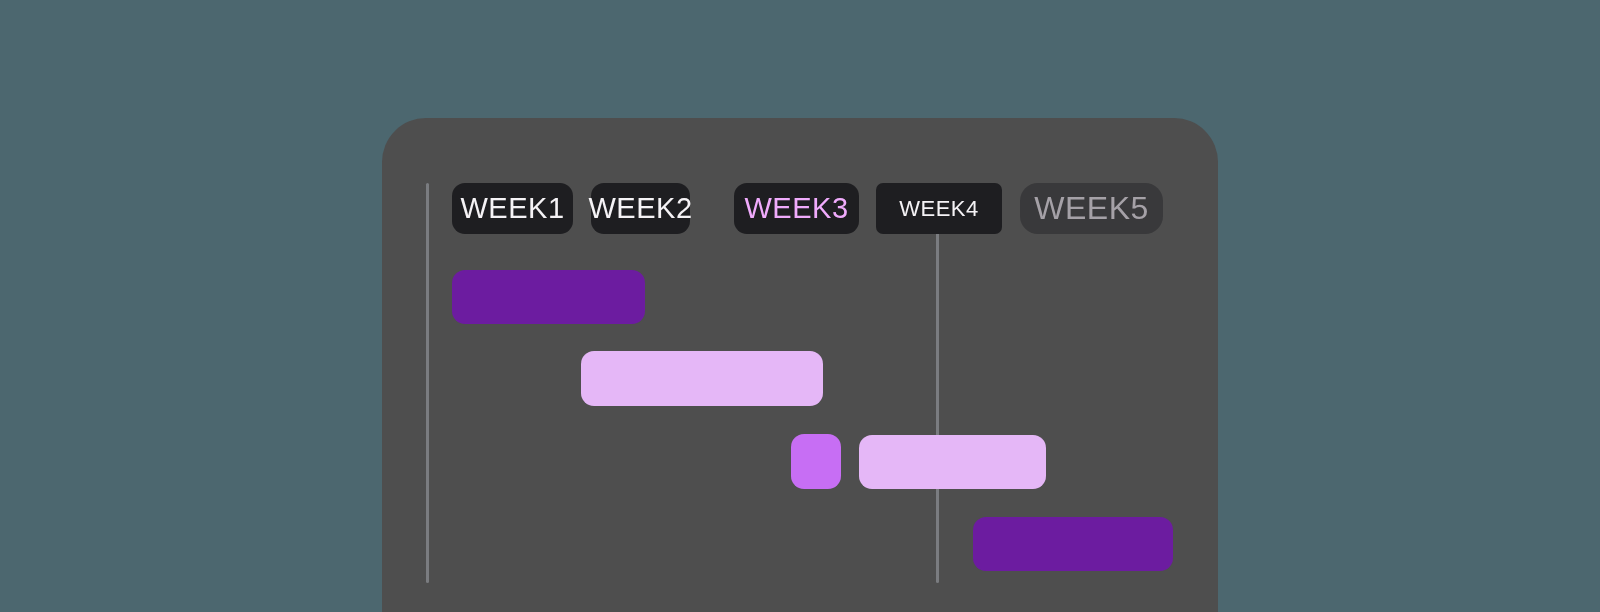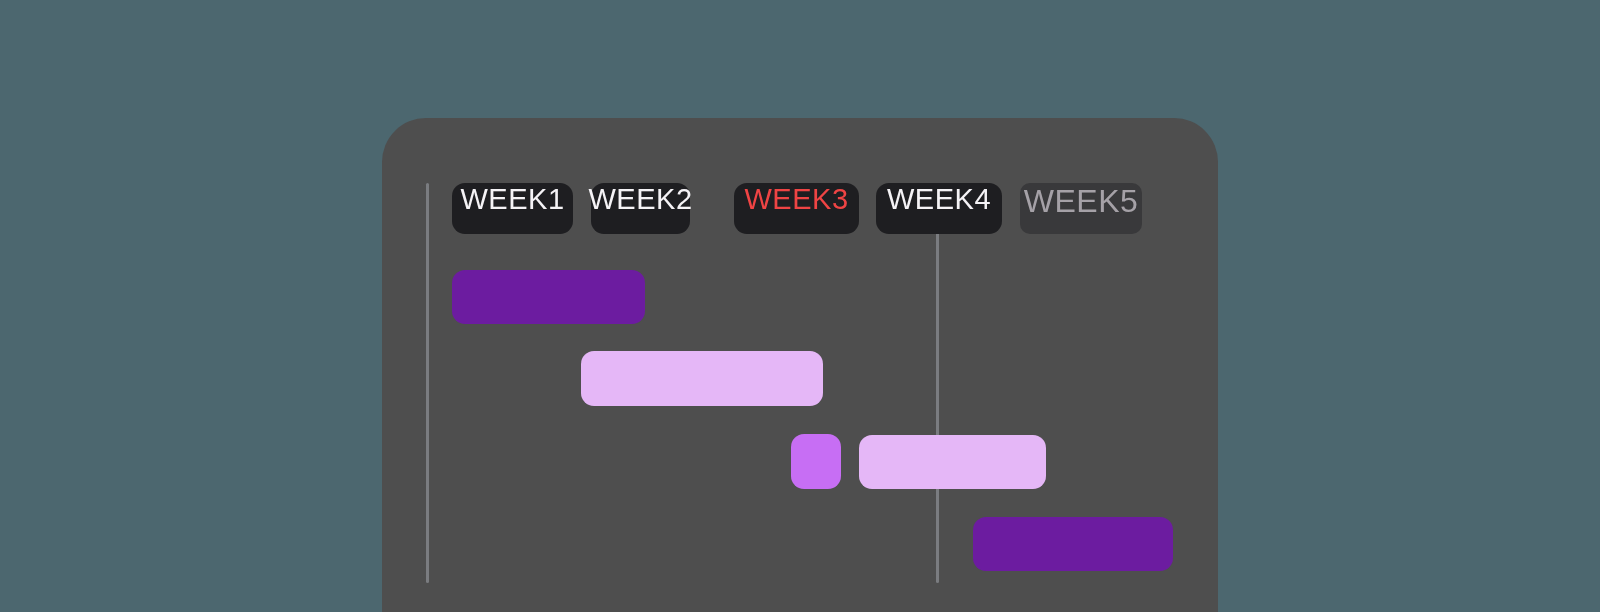--- a/index.html
+++ b/index.html
@@ -13,20 +13,21 @@
     position: absolute;
     box-sizing: border-box;
   }
   .gridline {
     position: absolute;
     border-radius: 2px;
   }
   .pill {
     position: absolute;
     display: flex;
+    align-items: center;
     justify-content: center;
     font-weight: 500;
     letter-spacing: 0.5px;
     white-space: nowrap;
     user-select: none;
   }
   .bar {
     position: absolute;
   }
 </style>
@@ -39,27 +40,27 @@
         <div class="gridline" style="left: 44px; top: 65px; width: 3px; height: 400px; background: rgba(215, 222, 232, 0.32);"></div>
         <div class="gridline" style="left: 554px; top: 65px; width: 3px; height: 400px; background: rgba(215, 222, 232, 0.32);"></div>
       </div>
     <div>
         <div class="pill" style="left: 70px; top: 65px; width: 121px; height: 51px; border-radius: 13px; background: rgb(30, 30, 33); color: rgb(245, 243, 246); font-size: 29px;">
           <span>WEEK1</span>
         </div>
         <div class="pill" style="left: 209px; top: 65px; width: 99px; height: 51px; border-radius: 13px; background: rgb(30, 30, 33); color: rgb(245, 243, 246); font-size: 29px;">
           <span>WEEK2</span>
         </div>
-        <div class="pill" style="left: 352px; top: 65px; width: 125px; height: 51px; border-radius: 13px; background: rgb(30, 30, 33); color: #ef4444; font-size: 29px;">
+        <div class="pill" style="left: 352px; top: 65px; width: 125px; height: 51px; border-radius: 13px; background: rgb(30, 30, 33); color: #f0abfc; font-size: 29px;">
           <span>WEEK3</span>
         </div>
-        <div class="pill" style="left: 494px; top: 65px; width: 126px; height: 51px; border-radius: 13px; background: rgb(30, 30, 33); color: rgb(245, 243, 246); font-size: 29px;">
+        <div class="pill" style="left: 494px; top: 65px; width: 126px; height: 51px; border-radius: 7px; background: rgb(30, 30, 33); color: rgb(245, 243, 246); font-size: 22px;">
           <span>WEEK4</span>
         </div>
-        <div class="pill" style="left: 638px; top: 65px; width: 122px; height: 51px; border-radius: 10px; background: rgb(57, 57, 59); color: rgb(165, 161, 167); font-size: 32px;">
+        <div class="pill" style="left: 638px; top: 65px; width: 143px; height: 51px; border-radius: 18px; background: rgb(57, 57, 59); color: rgb(165, 161, 167); font-size: 32px;">
           <span>WEEK5</span>
         </div>
       </div>
     <div>
         <div class="bar" style="left: 70px; top: 152px; width: 193px; height: 54px; background: rgb(108, 28, 160); border-radius: 13px;"></div>
         <div class="bar" style="left: 199px; top: 233px; width: 242px; height: 55px; background: rgb(229, 183, 247); border-radius: 13px;"></div>
         <div class="bar" style="left: 409px; top: 316px; width: 50px; height: 55px; background: rgb(199, 110, 244); border-radius: 13px;"></div>
         <div class="bar" style="left: 477px; top: 317px; width: 187px; height: 54px; background: rgb(229, 183, 247); border-radius: 13px;"></div>
         <div class="bar" style="left: 591px; top: 399px; width: 200px; height: 54px; background: rgb(108, 28, 160); border-radius: 13px;"></div>
       </div>

